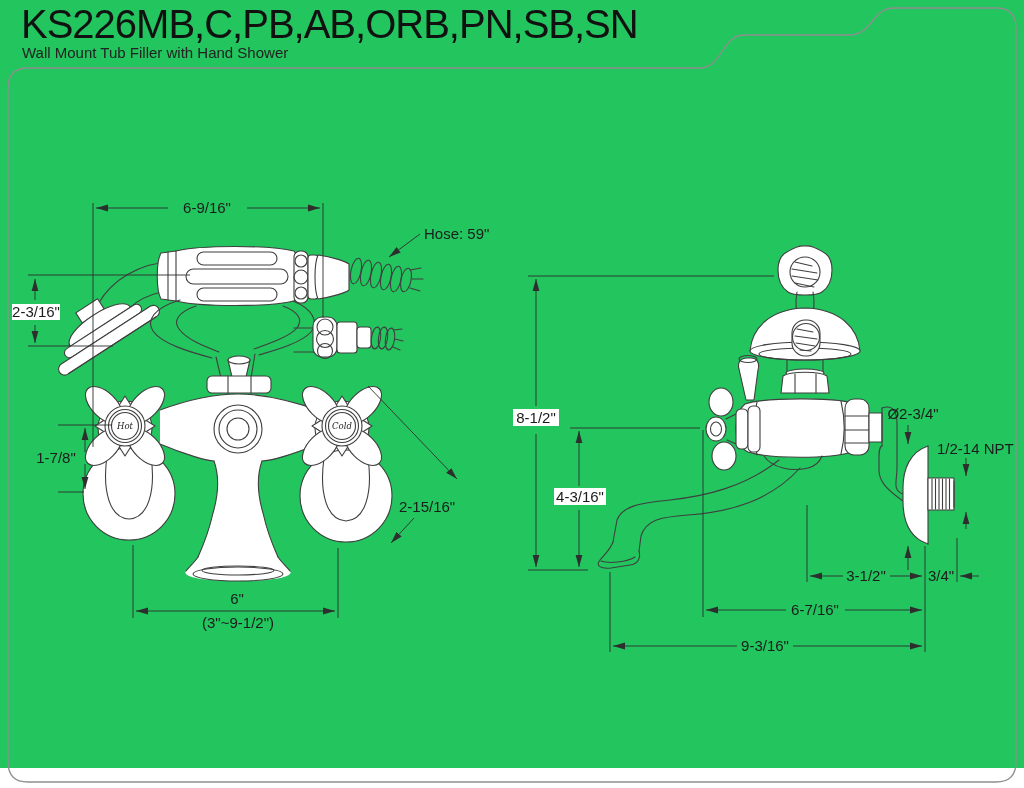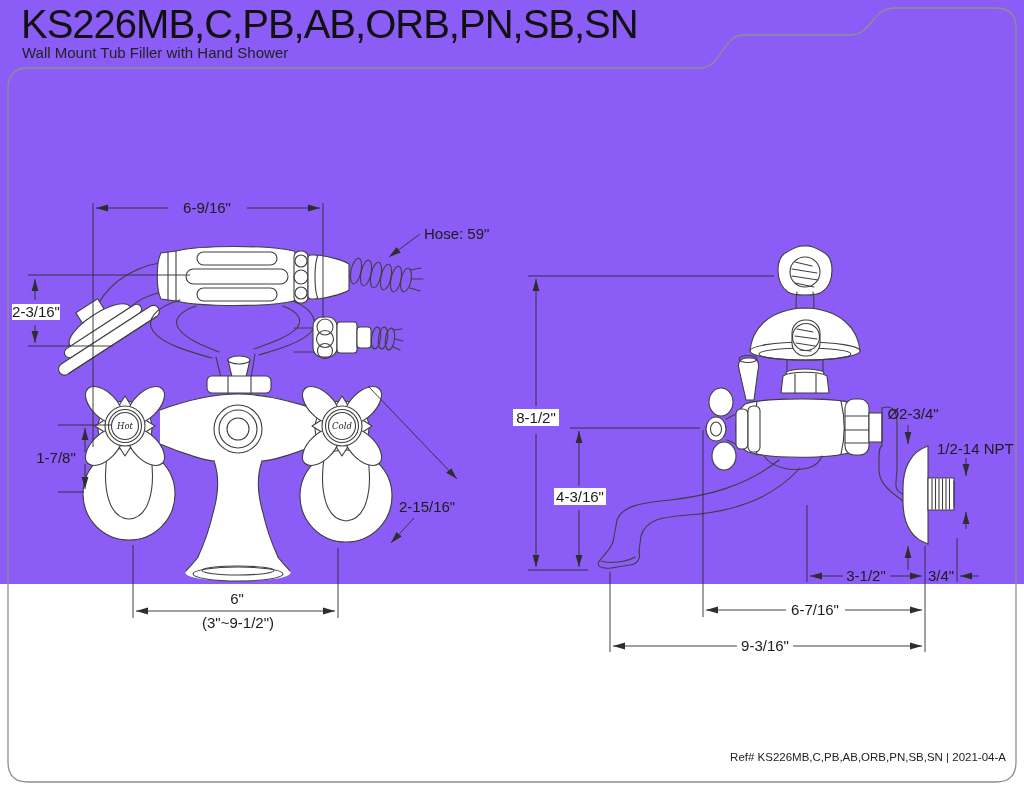--- a/index.html
+++ b/index.html
@@ -1,30 +1,29 @@
 <!DOCTYPE html>
 <html><head>
 <meta charset="utf-8">
 <style>
   html,body{margin:0;padding:0;background:#fff;width:1024px;height:788px;overflow:hidden;}
-  #stage{position:relative;width:1024px;height:584px;background:#8b5cf6;font-family:"Liberation Sans",sans-serif;}
+  #stage{position:relative;width:1024px;height:768px;background:#22c55e;font-family:"Liberation Sans",sans-serif;}
   .title{position:absolute;left:21px;top:2px;font-size:40px;letter-spacing:-1px;color:#111;white-space:nowrap;}
   .subtitle{position:absolute;left:22px;top:44px;font-size:15px;color:#222;white-space:nowrap;}
   .ref{position:absolute;right:18px;top:751px;font-size:11.5px;color:#222;white-space:nowrap;}
   svg{position:absolute;left:0;top:0;}
   text{font-family:"Liberation Sans",sans-serif;font-size:15px;fill:#1c1c1c;stroke:none;}
   .script{font-family:"DejaVu Serif",serif;font-style:italic;font-size:8.5px;fill:#222;}
 </style>
 </head>
 <body>
 
 <div id="stage">
   <div class="title">KS226MB,C,PB,AB,ORB,PN,SB,SN</div>
   <div class="subtitle">Wall Mount Tub Filler with Hand Shower</div>
-  <div class="ref">Ref# KS226MB,C,PB,AB,ORB,PN,SB,SN | 2021-04-A</div>
 
   <svg width="1024" height="788" viewBox="0 0 1024 788">
     <defs>
       <marker id="arw" markerWidth="13" markerHeight="9" refX="12" refY="4.5" orient="auto" markerUnits="userSpaceOnUse">
         <path d="M12,4.5 L0,1.1 L0,7.9 Z" fill="#2e2e2e" stroke="none"></path>
       </marker>
     </defs>
 
     <path d="M8,88 Q8,68 28,68 L700,68 C722,68 722,35 744,35 L850,35 C872,35 872,8 894,8 L996,8 Q1016,8 1016,28 L1016,762 Q1016,782 996,782 L28,782 Q8,782 8,762 Z" fill="none" stroke="#8f8f8f" stroke-width="1.3"></path>
 

